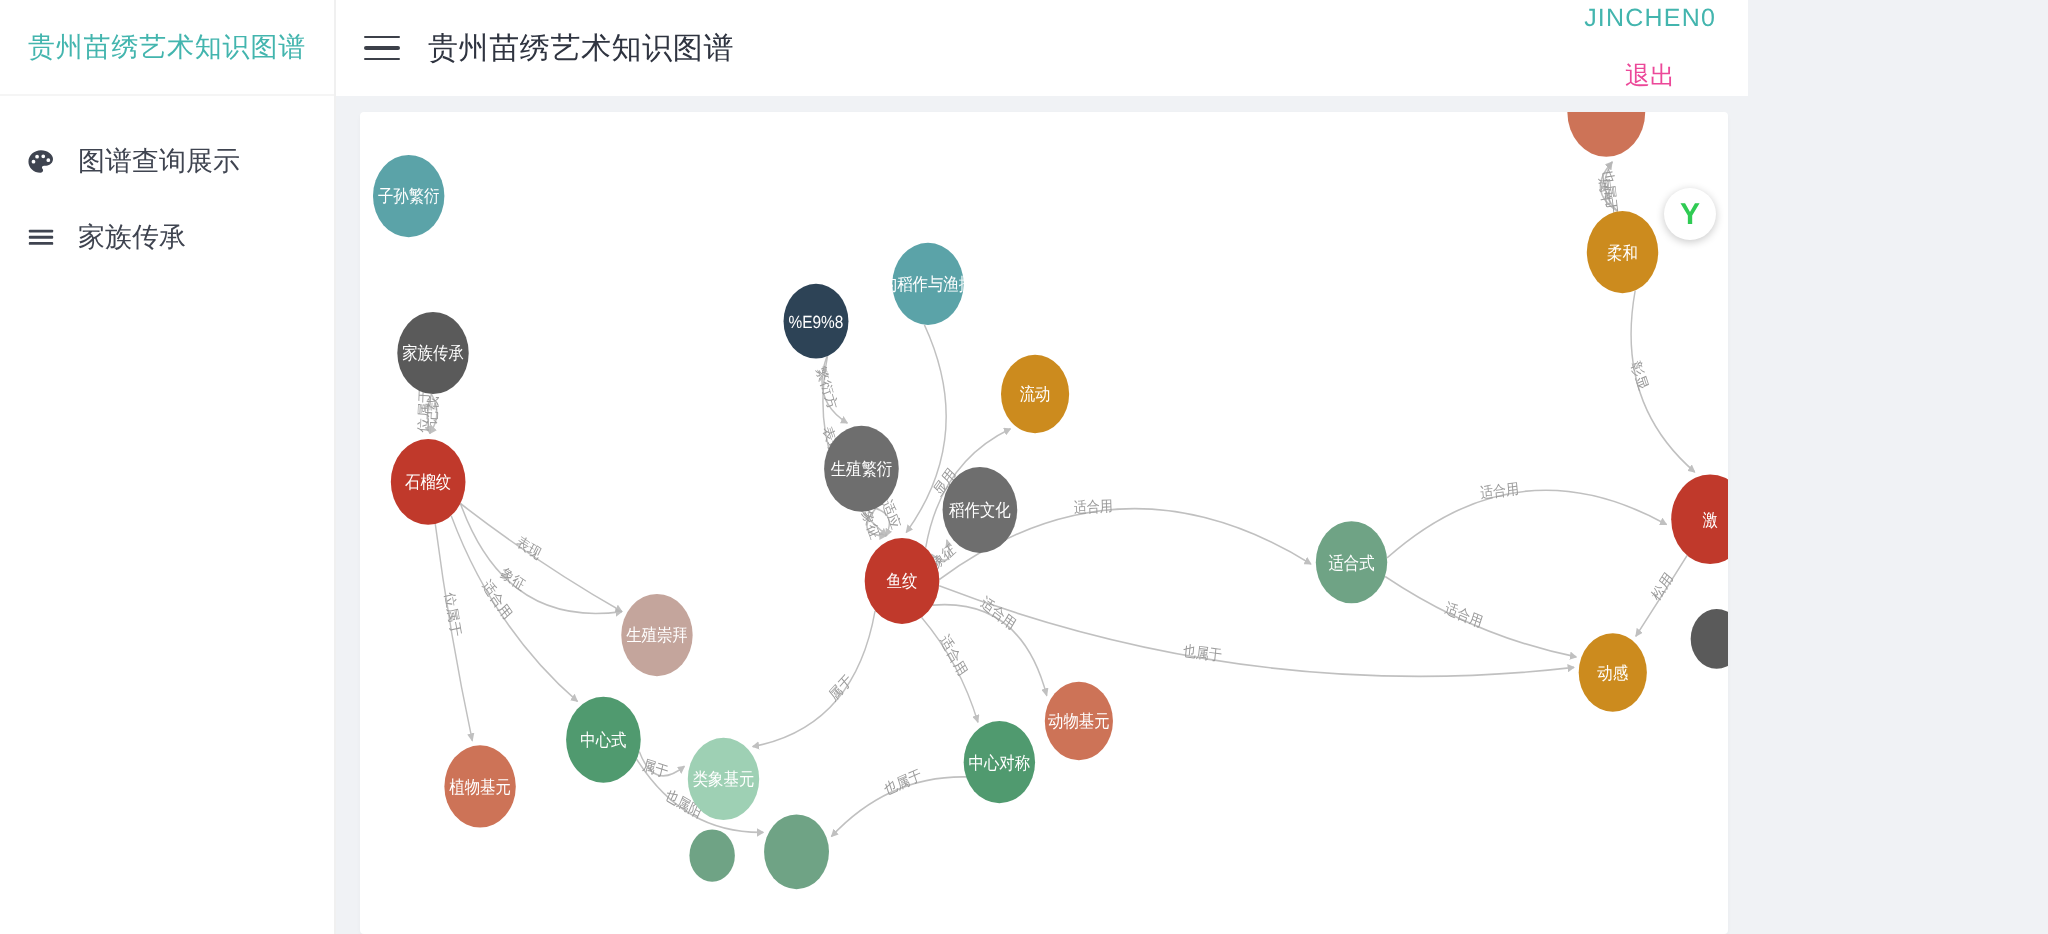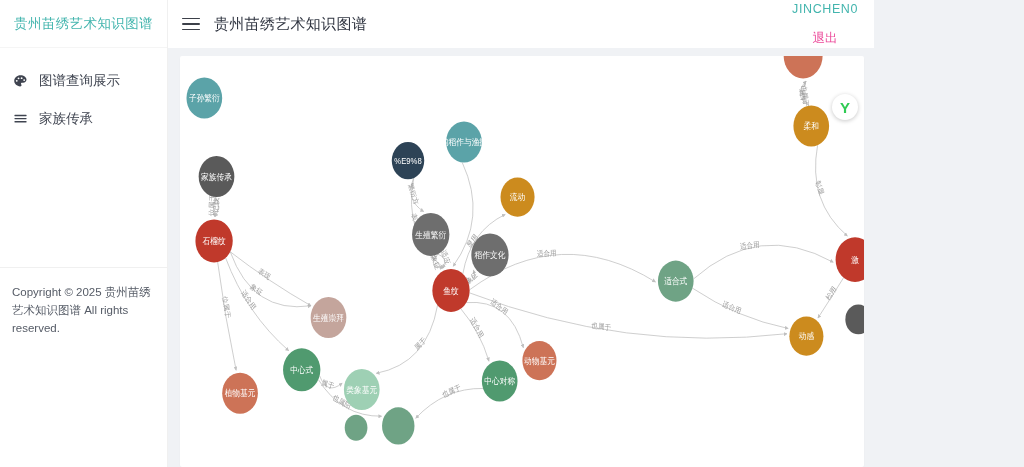--- a/index.html
+++ b/index.html
@@ -123,21 +123,20 @@
             <rect x="1.5" y="3" width="13" height="1.5" rx=".5"></rect>
             <rect x="1.5" y="6.3" width="13" height="1.5" rx=".5"></rect>
             <rect x="1.5" y="9.6" width="13" height="1.5" rx=".5"></rect>
           </svg>
         </span>
         <span>家族传承</span>
       </div>
     </nav>
 
     <div class="sidebar-spacer"></div>
-    <div class="sidebar-footer">Copyright © 2025 贵州苗绣艺术知识图谱 All rights reserved.</div>
     <div class="sidebar-bottom-fill"></div>
   </aside>
 
   <section class="main">
 
     <header class="topbar">
       <div class="hamburger">
         <span></span>
           <span></span>
           <span></span>

